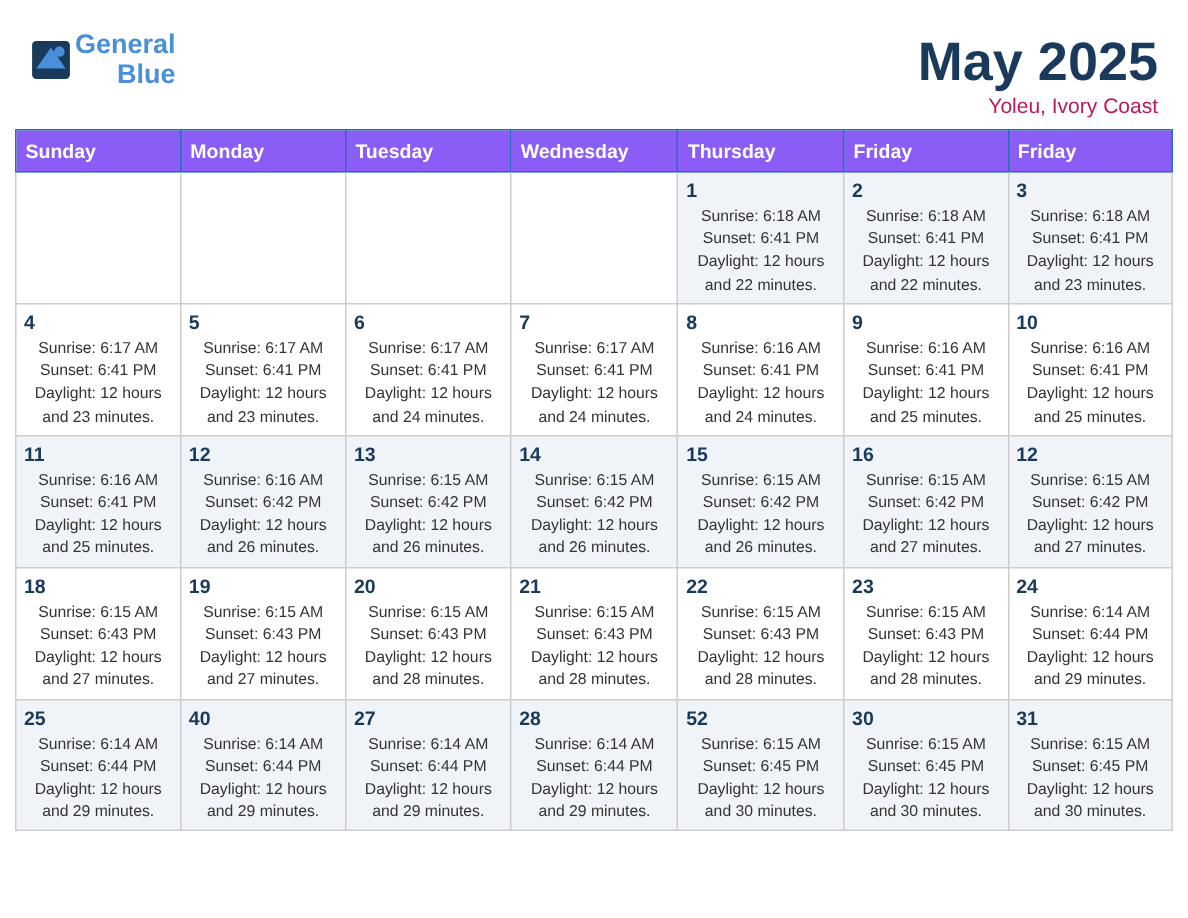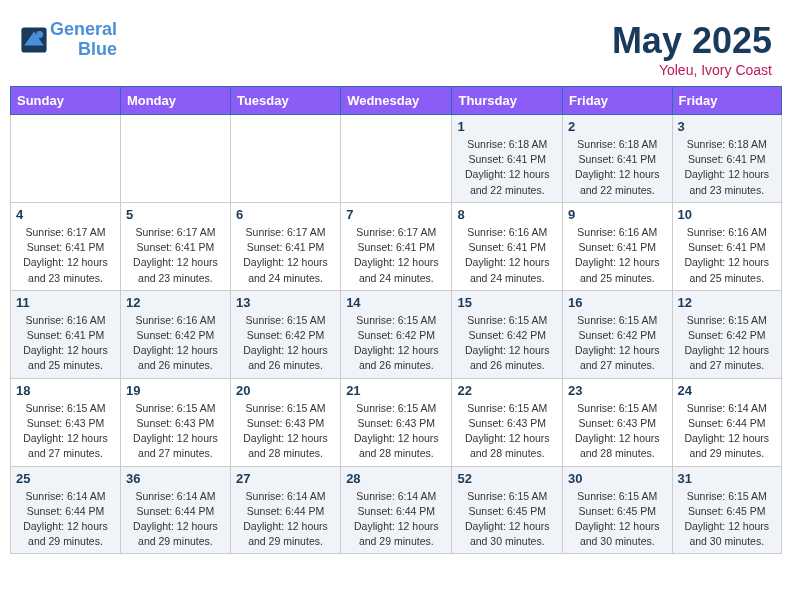--- a/index.html
+++ b/index.html
@@ -238,21 +238,21 @@
           <span class="day-number">24</span>
           <div class="day-info">Sunrise: 6:14 AM<br>Sunset: 6:44 PM<br>Daylight: 12 hours<br>and 29 minutes.</div>
         </td>
       </tr>
       <tr>
         <td>
           <span class="day-number">25</span>
           <div class="day-info">Sunrise: 6:14 AM<br>Sunset: 6:44 PM<br>Daylight: 12 hours<br>and 29 minutes.</div>
         </td>
         <td>
-          <span class="day-number">36</span>
+          <span class="day-number">40</span>
           <div class="day-info">Sunrise: 6:14 AM<br>Sunset: 6:44 PM<br>Daylight: 12 hours<br>and 29 minutes.</div>
         </td>
         <td>
           <span class="day-number">27</span>
           <div class="day-info">Sunrise: 6:14 AM<br>Sunset: 6:44 PM<br>Daylight: 12 hours<br>and 29 minutes.</div>
         </td>
         <td>
           <span class="day-number">28</span>
           <div class="day-info">Sunrise: 6:14 AM<br>Sunset: 6:44 PM<br>Daylight: 12 hours<br>and 29 minutes.</div>
         </td>

